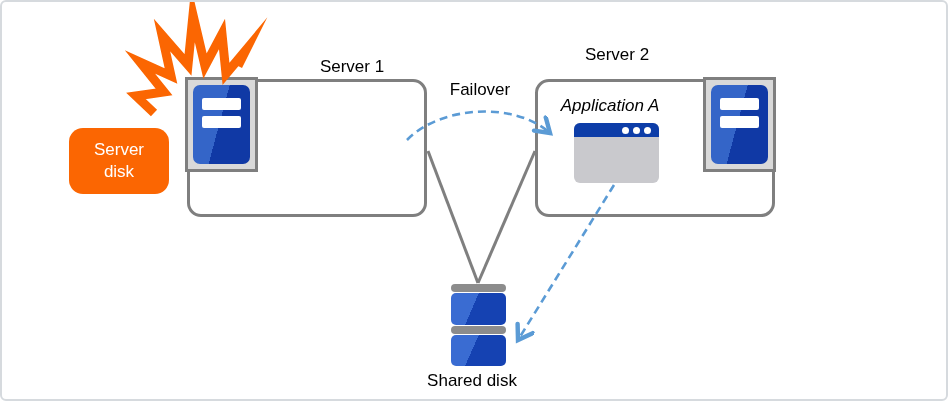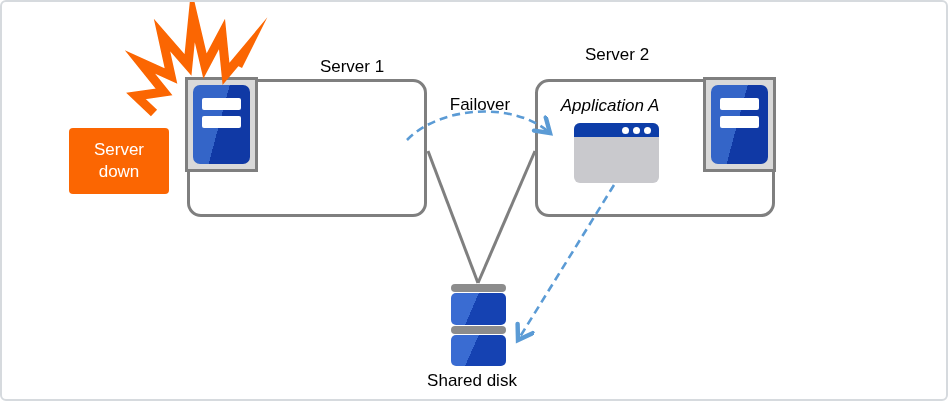--- a/index.html
+++ b/index.html
@@ -45,27 +45,27 @@
     position:absolute; left:0; top:0; width:85px; height:14px;
     background:#0d3da8; border-radius:6px 6px 0 0;
   }
   .app-dot {
     position:absolute; top:4px; width:7px; height:7px;
     border-radius:50%; background:#fff;
   }
   .app-dot.d1 { right:30px; } .app-dot.d2 { right:19px; } .app-dot.d3 { right:8px; }
   #server-down-badge {
     position:absolute; left:67px; top:126px; width:100px; height:66px;
-    background:#fb6602; border-radius:4px; color:#fff;
+    background:#fb6602; border-radius:14px; color:#fff;
     display:flex; flex-direction:column; justify-content:center;
     text-align:center; font-size:17px; line-height:22px; z-index:3;
   }
   #server1-label { left:270px; top:43px; width:160px;margin-top:12px; }
   #server2-label { left:535px; top:43px; width:160px; }
-  #failover-label { left:418px; top:93px; width:120px;text-align:center; }
+  #failover-label { left:418px; top:78px; width:120px;text-align:center; }
   #application-label { left:538px; top:94px; width:140px; z-index:4;font-style:italic; }
   #shared-disk-label { left:400px; top:369px; width:140px;text-align:center; }
   #diagram-svg { position:absolute; left:0; top:0; z-index:5; pointer-events:none; }
 </style>
 </head>
 <body>
 
 <div id="stage">
 
   <div class="box" id="server1-box"></div>
@@ -87,21 +87,21 @@
   <div id="app-window">
     <div id="app-titlebar">
       <span class="app-dot d1"></span>
       <span class="app-dot d2"></span>
       <span class="app-dot d3"></span>
     </div>
   </div>
 
   <div id="server-down-badge">
     <div>Server</div>
-    <div>down</div>
+    <div>disk</div>
   </div>
 
   <div class="label" id="server1-label">Server 1</div>
   <div class="label" id="server2-label">Server 2</div>
   <div class="label" id="failover-label">Failover</div>
   <div class="label" id="application-label">Application A</div>
   <div class="label" id="shared-disk-label">Shared disk</div>
 
   <svg id="diagram-svg" width="948" height="401" viewBox="0 0 948 401">
     <defs>

